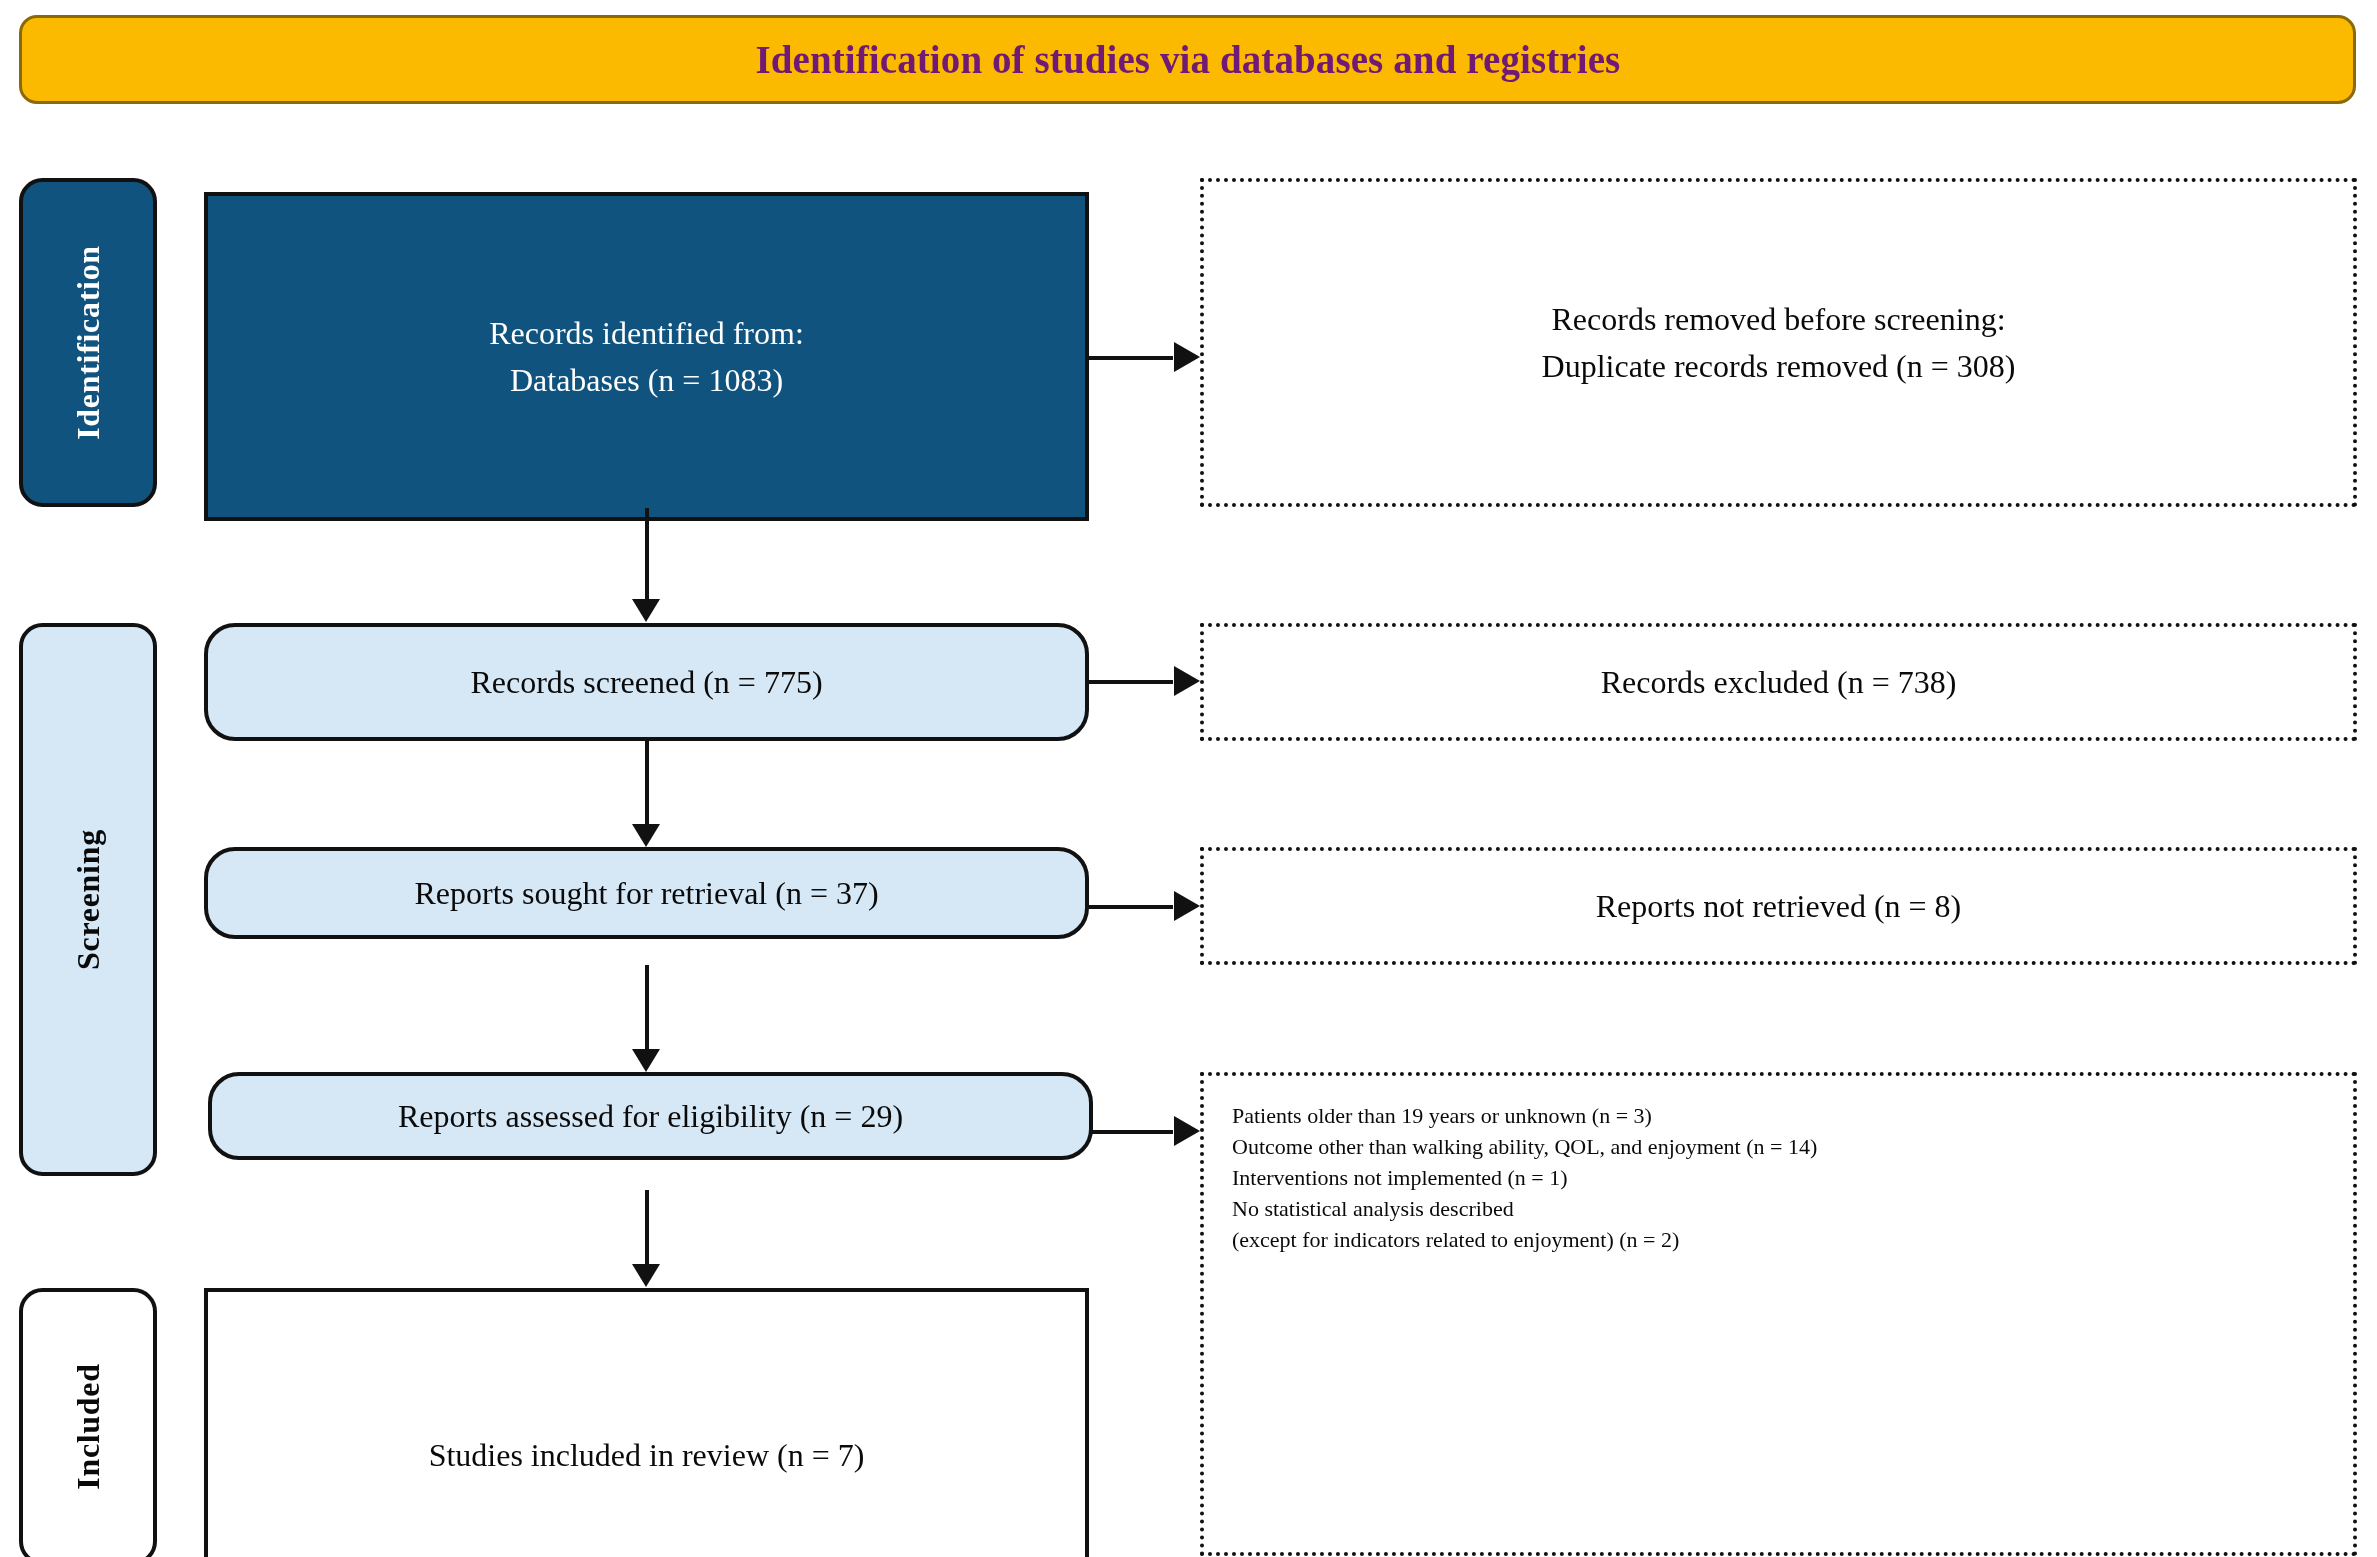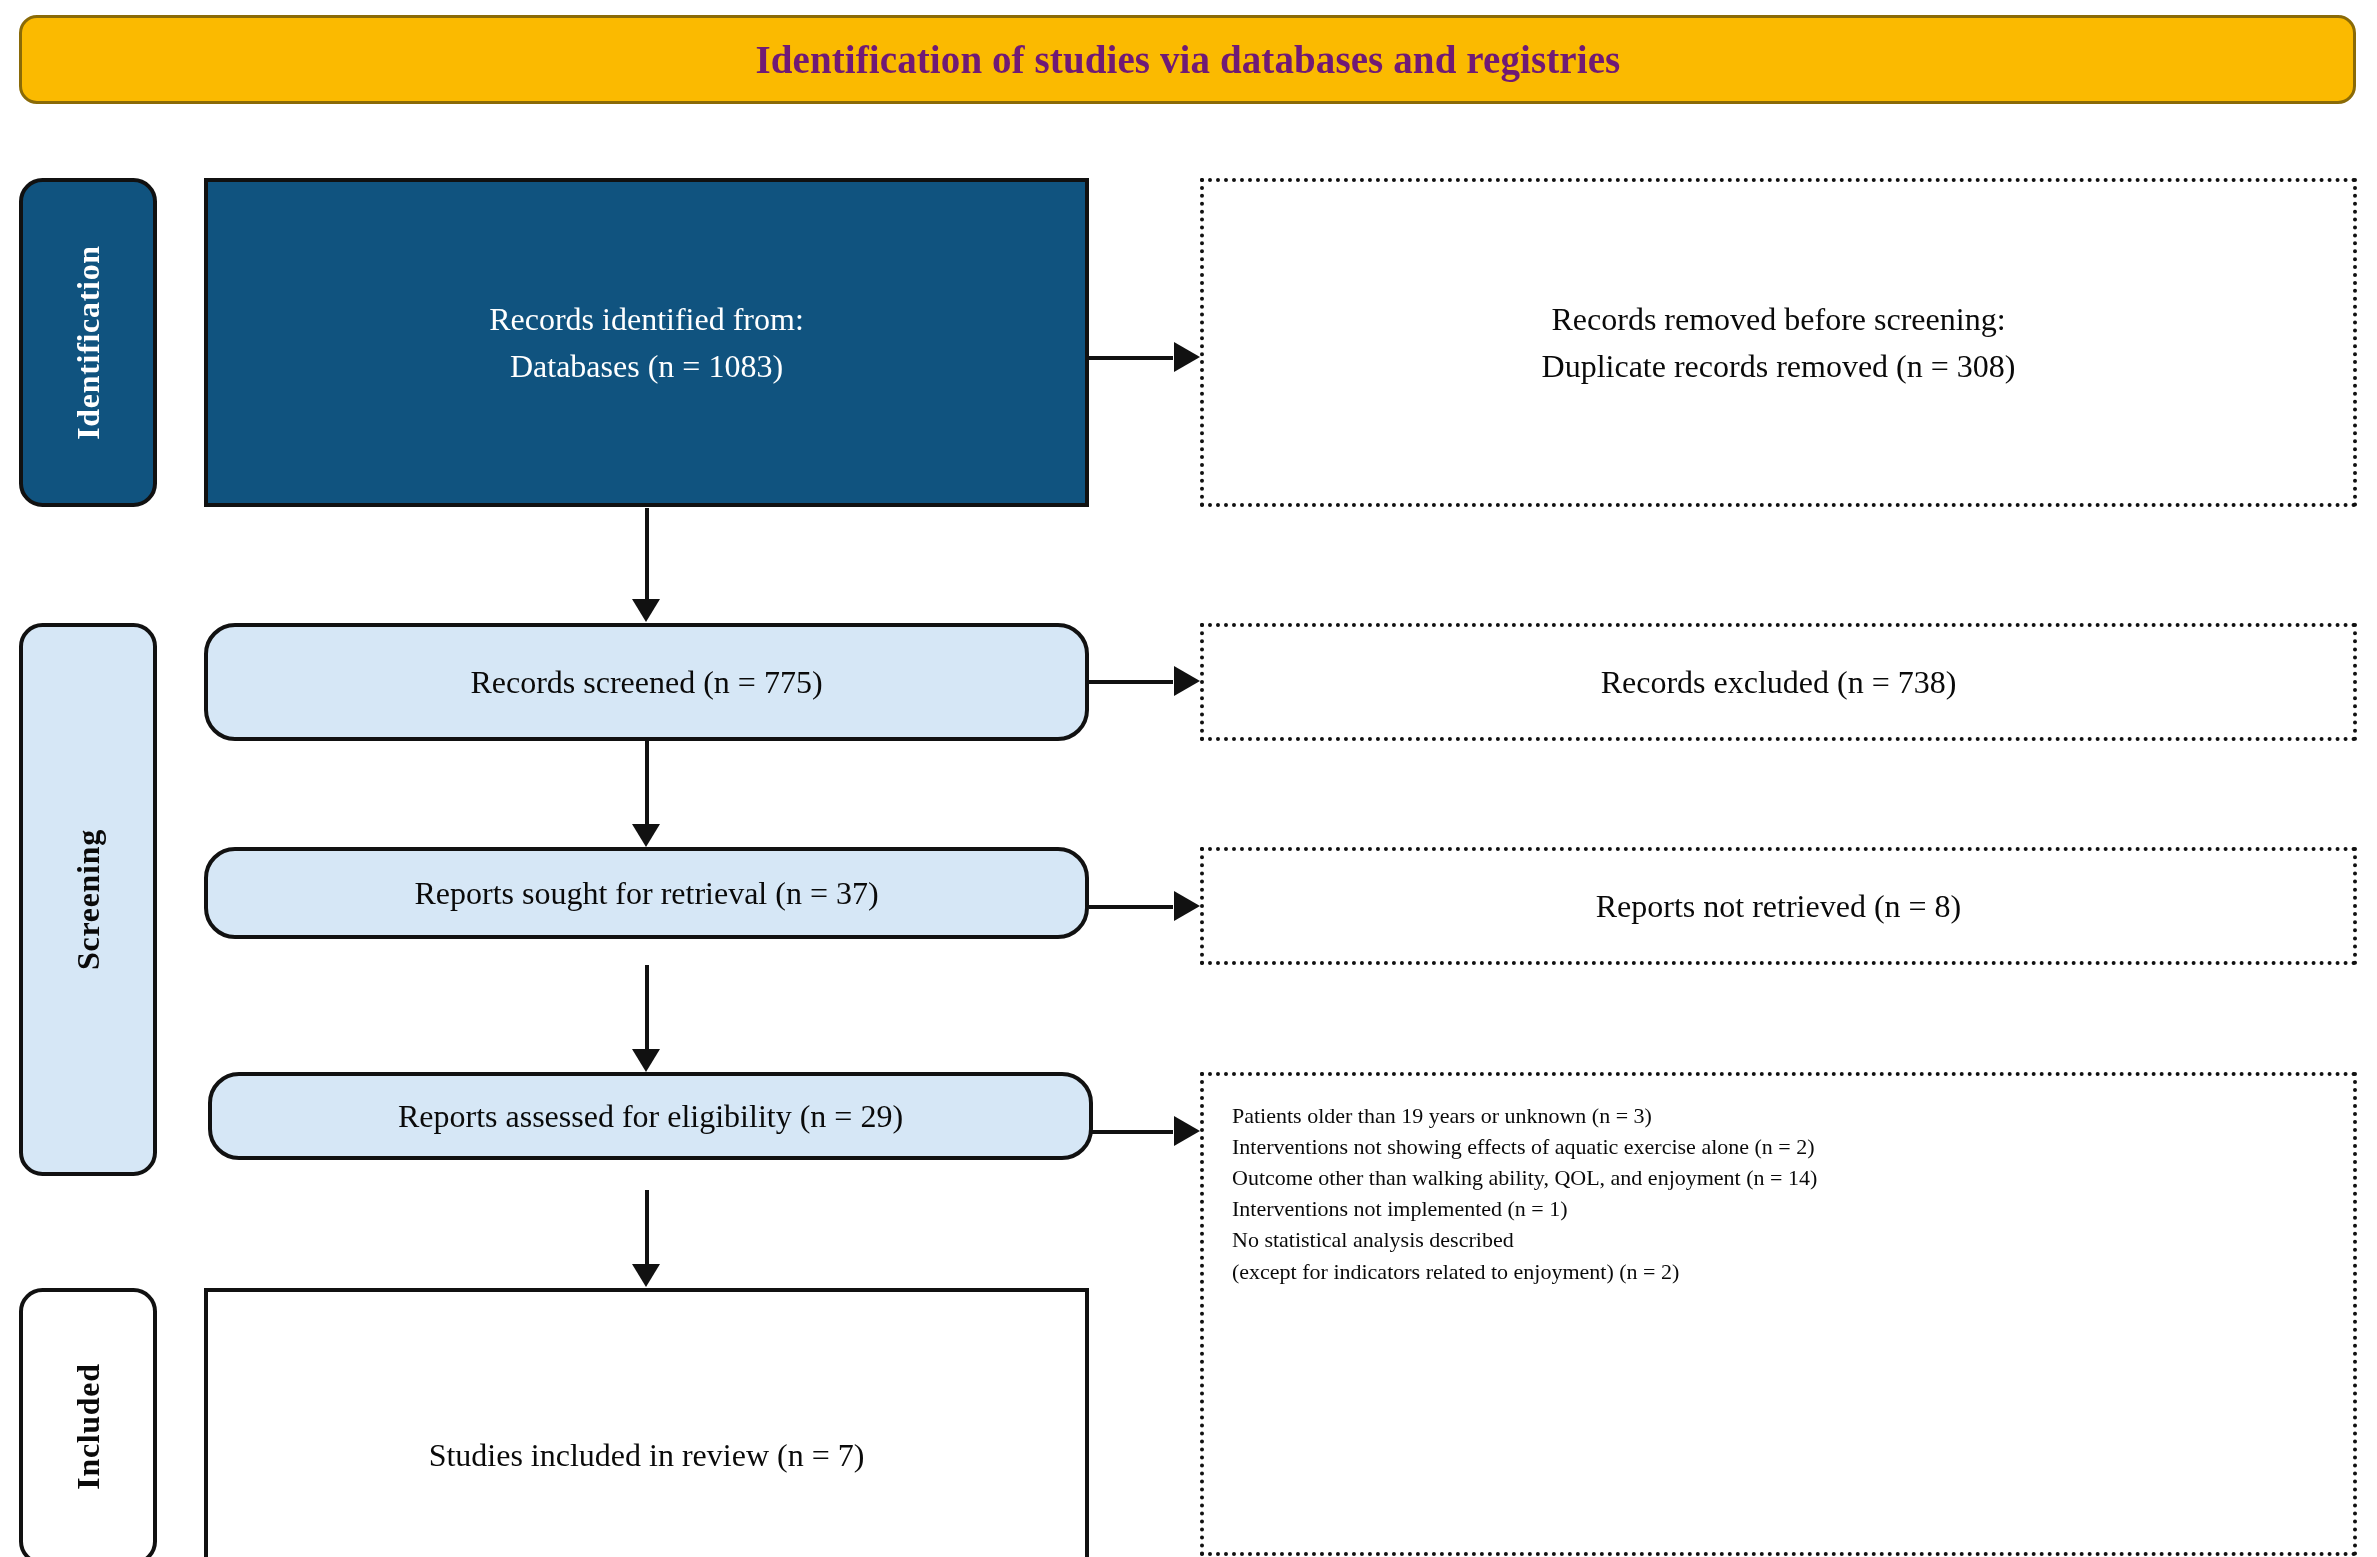--- a/index.html
+++ b/index.html
@@ -65,21 +65,21 @@
   }
   .box.solid{border:4.8px solid #111111;}
   .box.dotted{border:4.2px dotted #111111;background:#ffffff;}
   .box.blue-dark{background:#10537f;color:#ffffff;}
   .box.blue-light{background:#d6e7f6;border-radius:31px;}
   .box.white{background:#ffffff;}
 
   .box .line{display:block;white-space:nowrap;}
 
   
-  #box-identified{left:204px;top:178px;width:885px;height:329px;}
+  #box-identified{left:204px;top:192px;width:885px;height:329px;}
   #box-screened{left:204px;top:623px;width:885px;height:118px;}
   #box-sought{left:204px;top:847px;width:885px;height:92px;text-align:center;}
   #box-assessed{left:208px;top:1072px;width:885px;height:88px;}
   #box-included{left:204px;top:1288px;width:885px;height:334px;}
 
   
   #box-removed{left:1200px;top:178px;width:1157px;height:329px;}
   #box-excluded-records{left:1200px;top:623px;width:1157px;height:118px;}
   #box-notretrieved{left:1200px;top:847px;width:1157px;height:118px;}
   #box-reports-excluded{
@@ -159,21 +159,20 @@
   <span class="line">Records excluded (n = 738)</span>
 </div>
 
 <div class="box dotted" id="box-notretrieved">
   <span class="line">Reports not retrieved (n = 8)</span>
 </div>
 
 <div class="box dotted" id="box-reports-excluded">
   <span class="excl-list">
     <span class="line">Patients older than  19 years or unknown (n = 3)</span>
-    <span class="line">Interventions not showing effects of aquatic exercise alone (n = 2)</span>
     <span class="line">Outcome other than walking ability, QOL, and enjoyment (n = 14)</span>
     <span class="line">Interventions  not implemented (n = 1)</span>
     <span class="line">No statistical analysis  described</span>
     <span class="line">(except for indicators related  to enjoyment) (n = 2)</span>
   </span>
 </div>
 
 <div class="v-line" style="left:645px;top:508px;height:91px;"></div>
 <div class="v-head" style="left:632px;top:599px;"></div>
 

